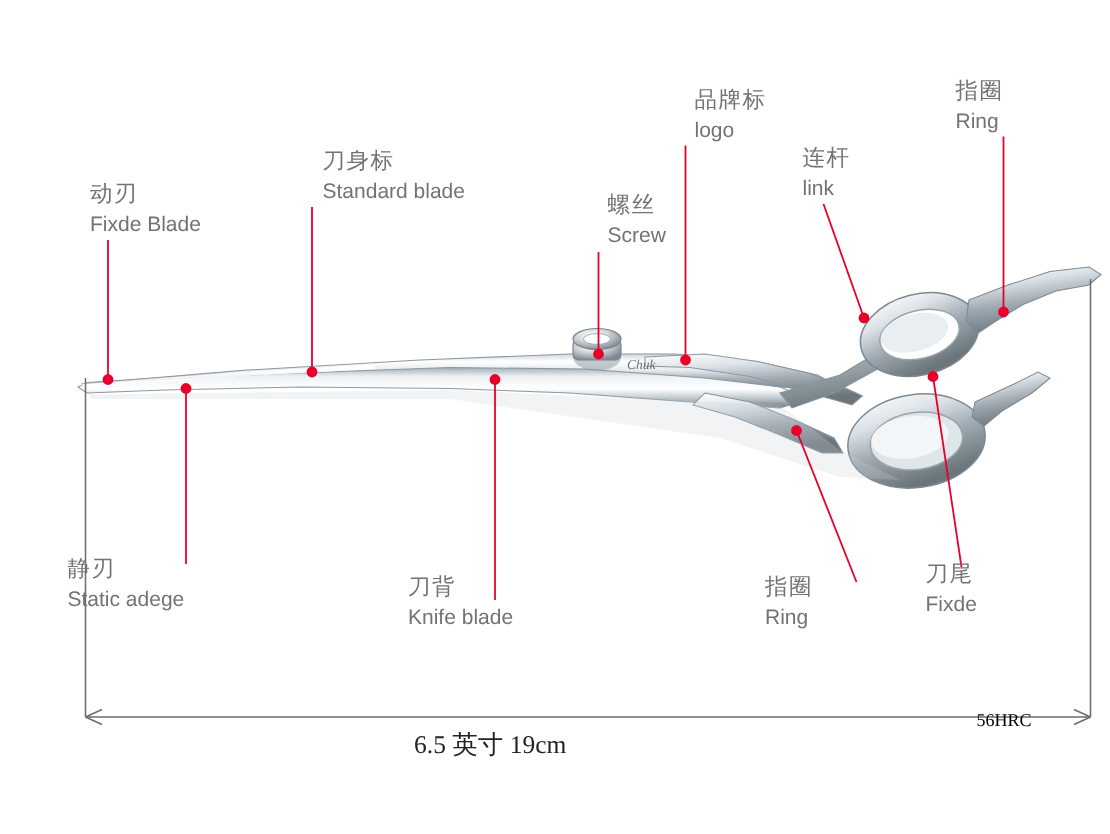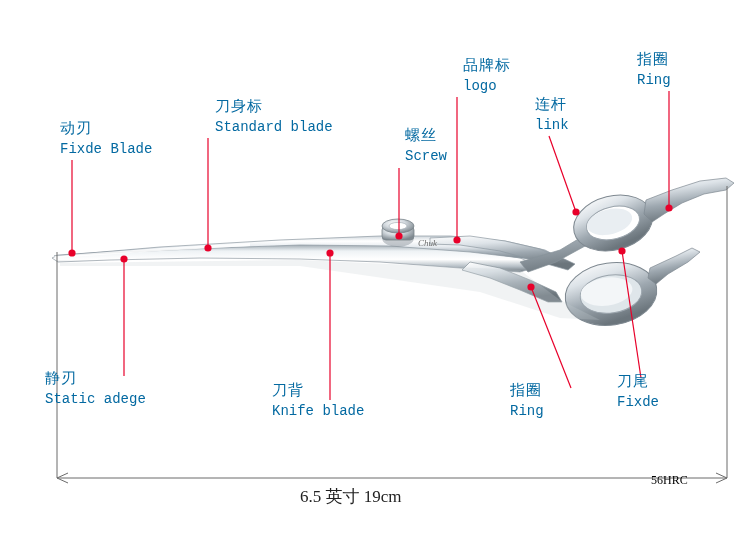--- a/index.html
+++ b/index.html
@@ -7,22 +7,22 @@
     width:740px;height:556px;
     background:#ffffff;
     font-family:"Liberation Serif", serif;
     position:relative;
     overflow:hidden;
   }
   #stage{position:absolute;left:0;top:0;width:740px;height:556px;}
   #svg-layer{position:absolute;left:0;top:0;width:740px;height:556px;}
   .lbl{
     position:absolute;
-    color:#0369a1;
-    font-family:Liberation Mono, monospace;
+    color:#737373;
+    font-family:Liberation Sans, sans-serif;
     white-space:nowrap;
     line-height:1.35;
   }
   .lbl .cn{display:block;font-size:15px;letter-spacing:1px;}
   .lbl .en{display:block;font-size:14px;}
   .dim-text{
     position:absolute;
     color:#222;
     font-family:"Liberation Serif", serif;
     font-size:17px;
@@ -198,16 +198,16 @@
   <div class="lbl" style="left:510px;top:382px;">
     <span class="cn">指圈</span>
     <span class="en">Ring</span>
   </div>
 
   <div class="lbl" style="left:617px;top:373px;">
     <span class="cn">刀尾</span>
     <span class="en">Fixde</span>
   </div>
 
-  <div class="dim-text" style="left:300px;top:485px;">6.5  英寸  19cm</div>
+  <div class="dim-text" style="left:276px;top:485px;">6.5  英寸  19cm</div>
   <div class="hrc-text" style="left:651px;top:473px;">56HRC</div>
 
 </div>
 
 </body></html>

